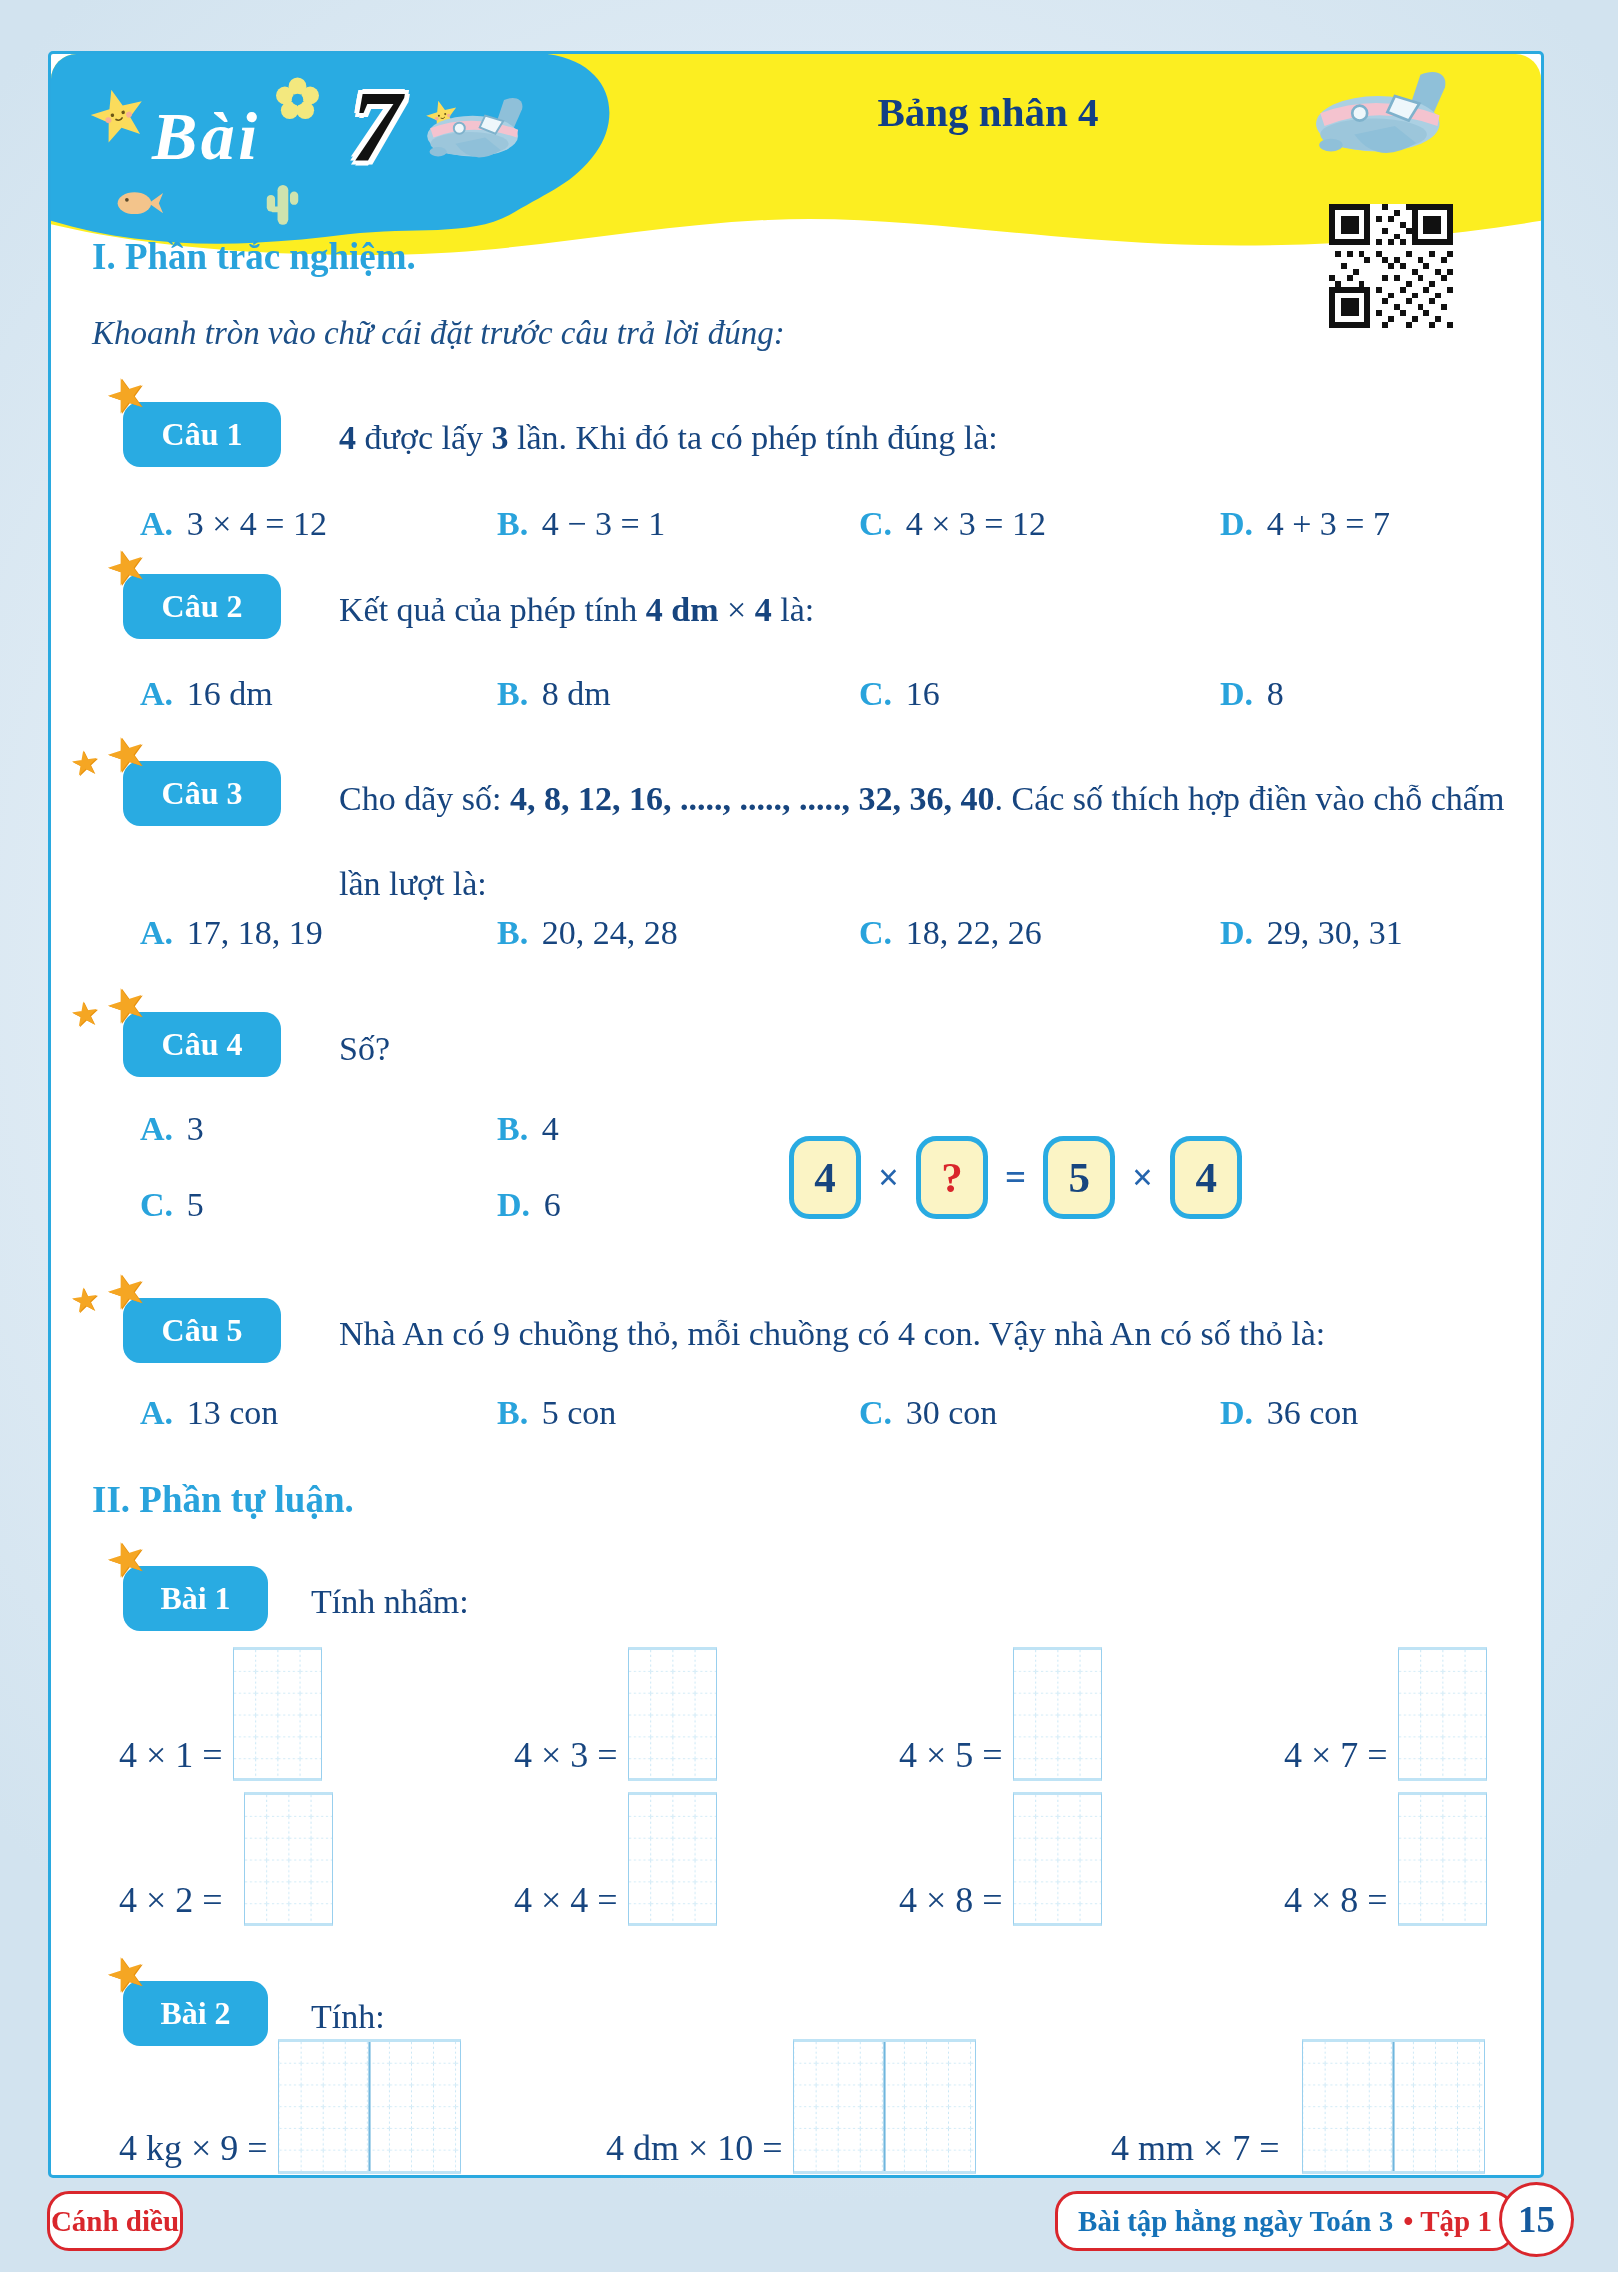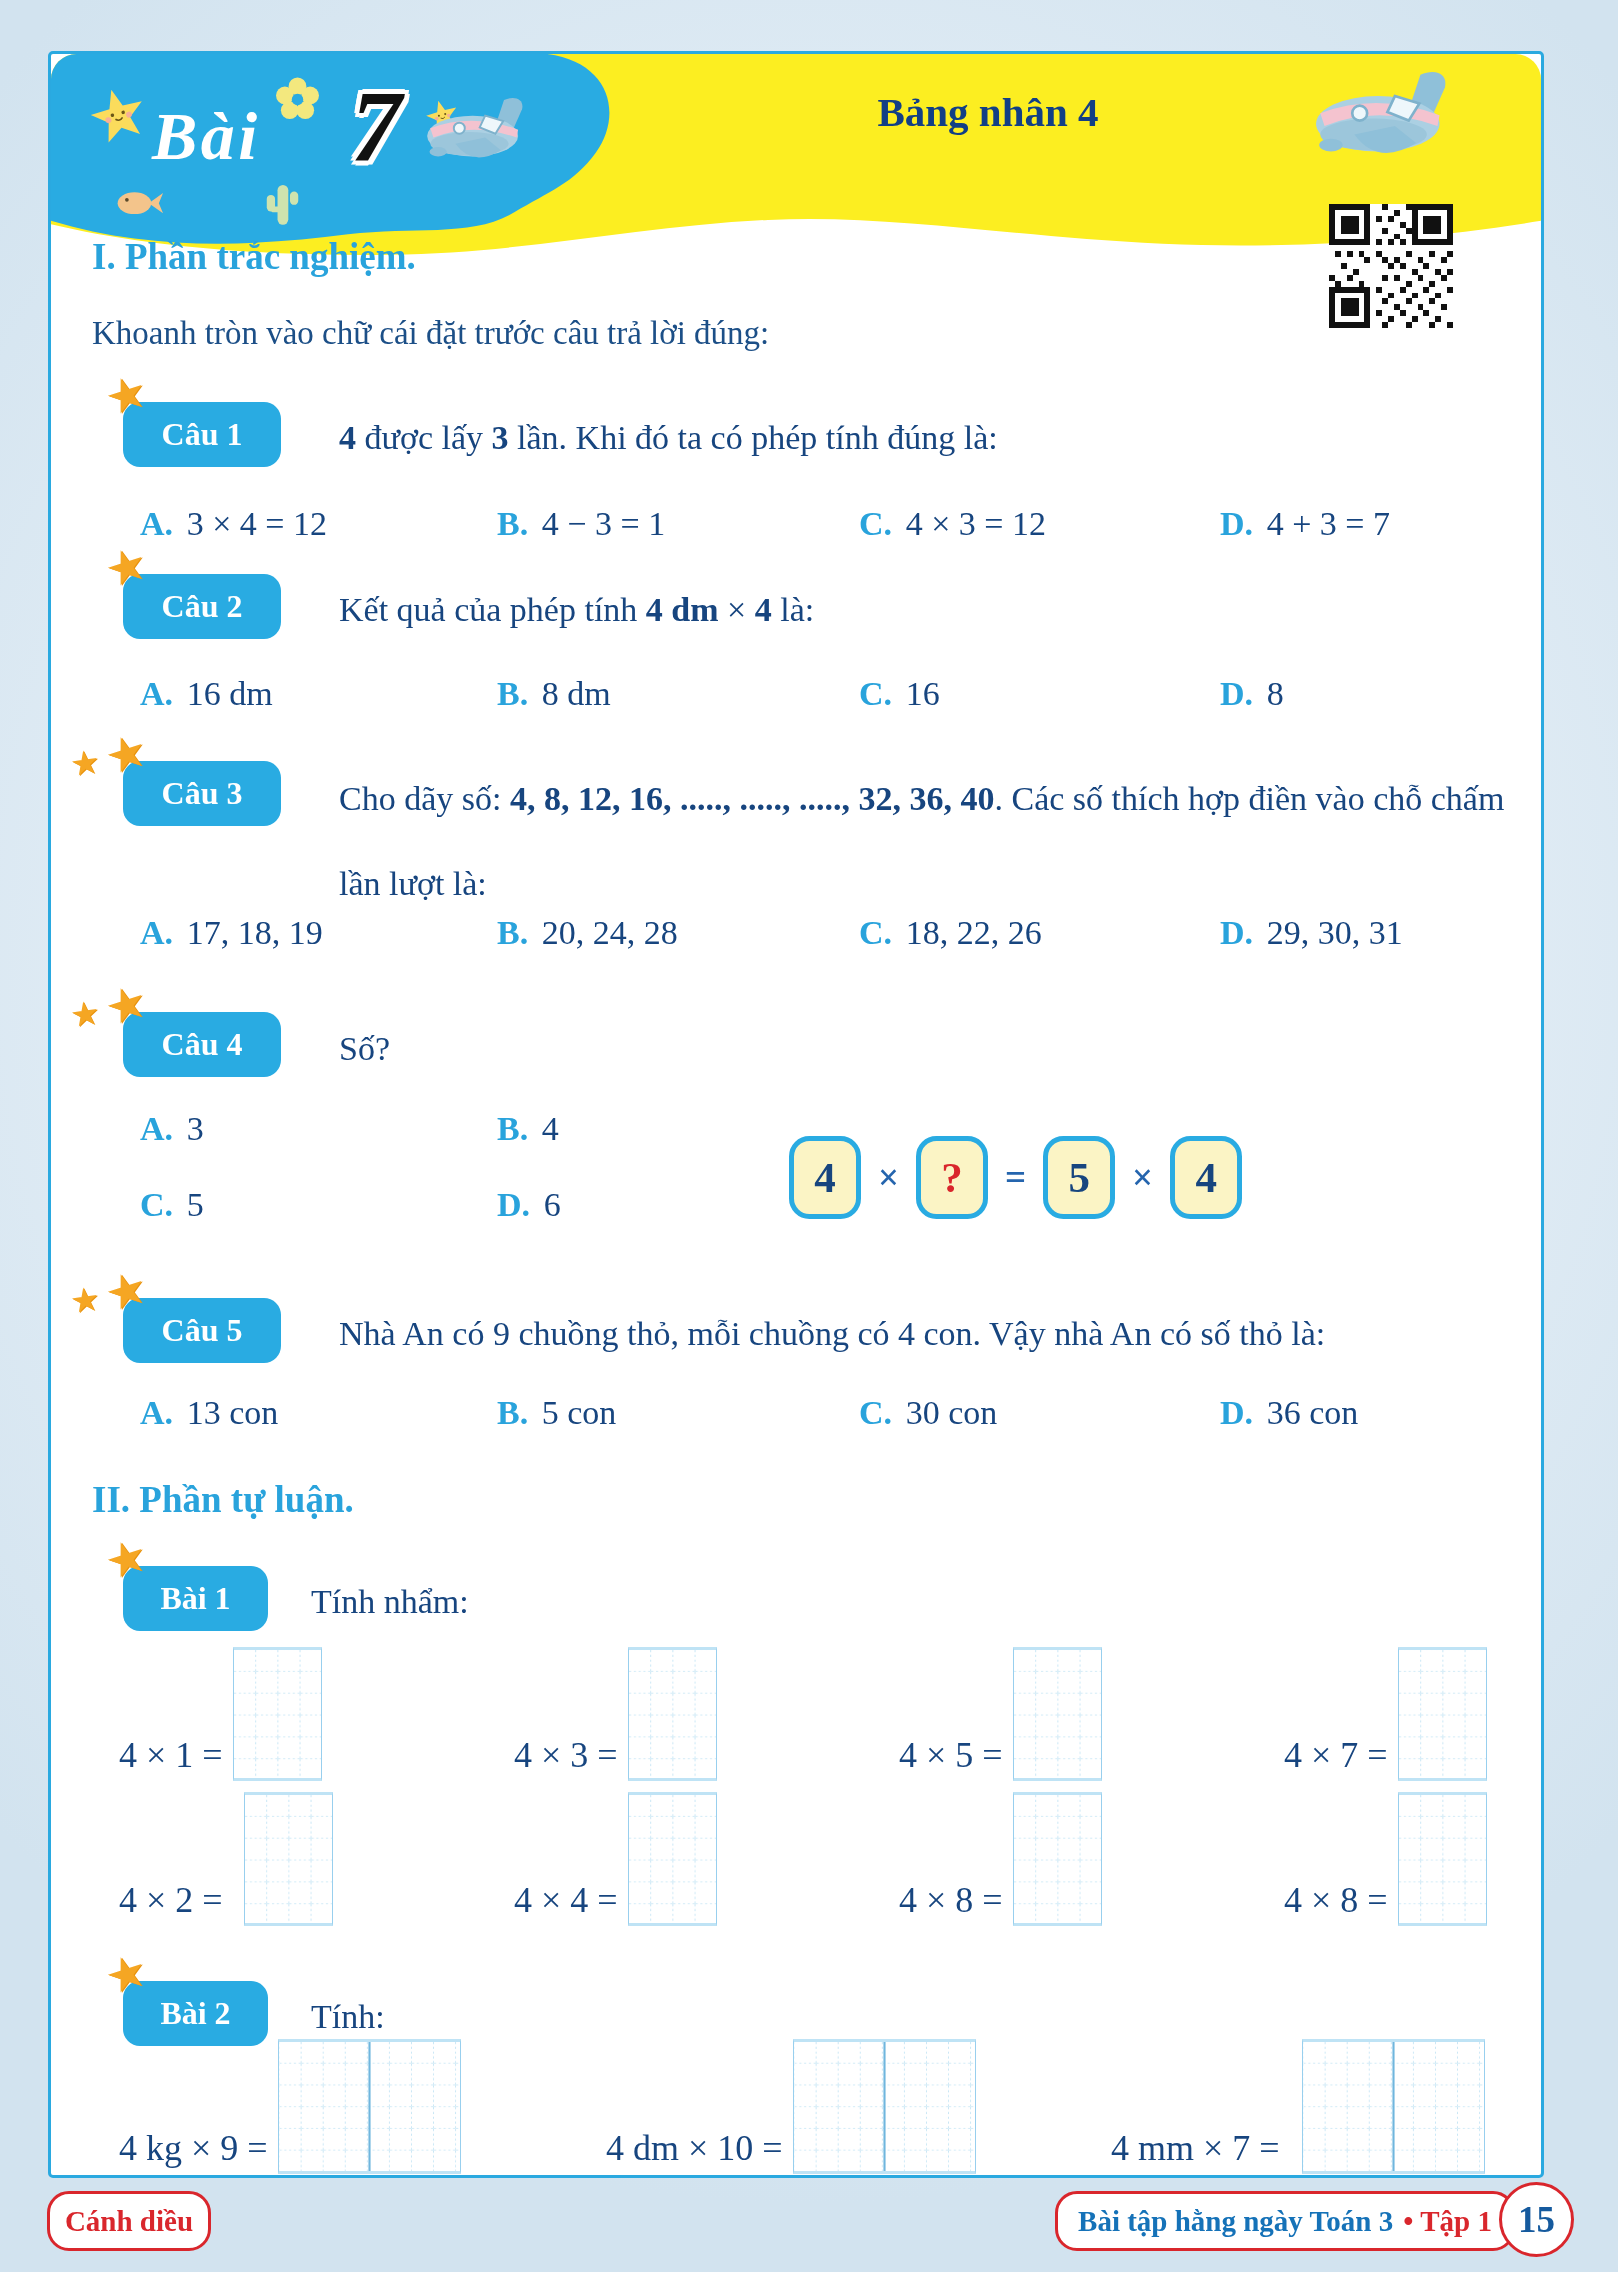--- a/index.html
+++ b/index.html
@@ -26,21 +26,21 @@
     text-shadow:-4.3px -4.3px 0 #fff,4.3px -4.3px 0 #fff,-4.3px 4.3px 0 #fff,4.3px 4.3px 0 #fff,0 -5.1px 0 #fff,0 5.1px 0 #fff,-5.1px 0 0 #fff,5.1px 0 0 #fff;
   }
   .lesson-title{
     position:absolute;left:724px;top:34px;width:426px;text-align:center;
     font-size:41px;font-weight:bold;color:#123f85;
   }
   
   .qr{position:absolute;left:1278px;top:150px;width:124px;height:124px;line-height:0;}
   
   .h-sec{position:absolute;left:41px;font-size:37px;font-weight:bold;color:#29a3dc;}
-  .instr{position:absolute;left:41px;font-size:33px;color:#1c4f87;}
+  .instr{position:absolute;left:41px;font-size:33px;font-style:italic;color:#1c4f87;}
   .badge{
     position:absolute;left:72px;width:158px;height:65px;background:#29abe2;border-radius:17px;
     display:flex;align-items:center;justify-content:center;
     color:#ffffff;font-size:32px;font-weight:bold;
   }
   .badge.small{width:145px;}
   .star{position:absolute;color:#f5a623;line-height:1;transform:rotate(-18deg);text-shadow:0.9px 0.9px 0 #e8920c;}
   .star.s1{left:-15.3px;top:-27px;font-size:41px;}
   .star.s2{left:-51px;top:-12px;font-size:29px;transform:rotate(-8deg);}
   .qtext{position:absolute;left:288px;font-size:34px;color:#17457f;white-space:pre-wrap;line-height:1.25;}
@@ -60,21 +60,21 @@
   .eqop{font-size:37px;font-weight:bold;color:#2565ae;padding:0 3.4px;}
   
   .calc{position:absolute;display:flex;align-items:flex-end;gap:10.2px;}
   .expr{font-size:36px;color:#17457f;margin-bottom:5.1px;white-space:pre;}
   .gbox{
     display:inline-block;background:#ffffff;line-height:0;
     border:1.7px solid #98cfee;border-top:3.4px solid #bfe3f5;border-bottom:3.4px solid #bfe3f5;
   }
   
   .f-brand{
-    position:absolute;left:47px;top:2191px;width:164px;height:60px;background:#fff;
+    position:absolute;left:47px;top:2191px;width:136px;height:60px;background:#fff;
     border:3px solid #d9262c;border-radius:22px;display:flex;align-items:center;justify-content:center;
     color:#d9262c;font-size:29px;font-weight:bold;box-sizing:border-box;
   }
   .f-book{
     position:absolute;left:1055px;top:2191px;width:460px;height:60px;background:#fff;
     border:3px solid #d9262c;border-radius:22px;display:flex;align-items:center;justify-content:center;
     gap:10.2px;font-size:29px;font-weight:bold;box-sizing:border-box;white-space:nowrap;
   }
   .f-book .t{color:#1572b8;}
   .f-book .v{color:#d9262c;}

